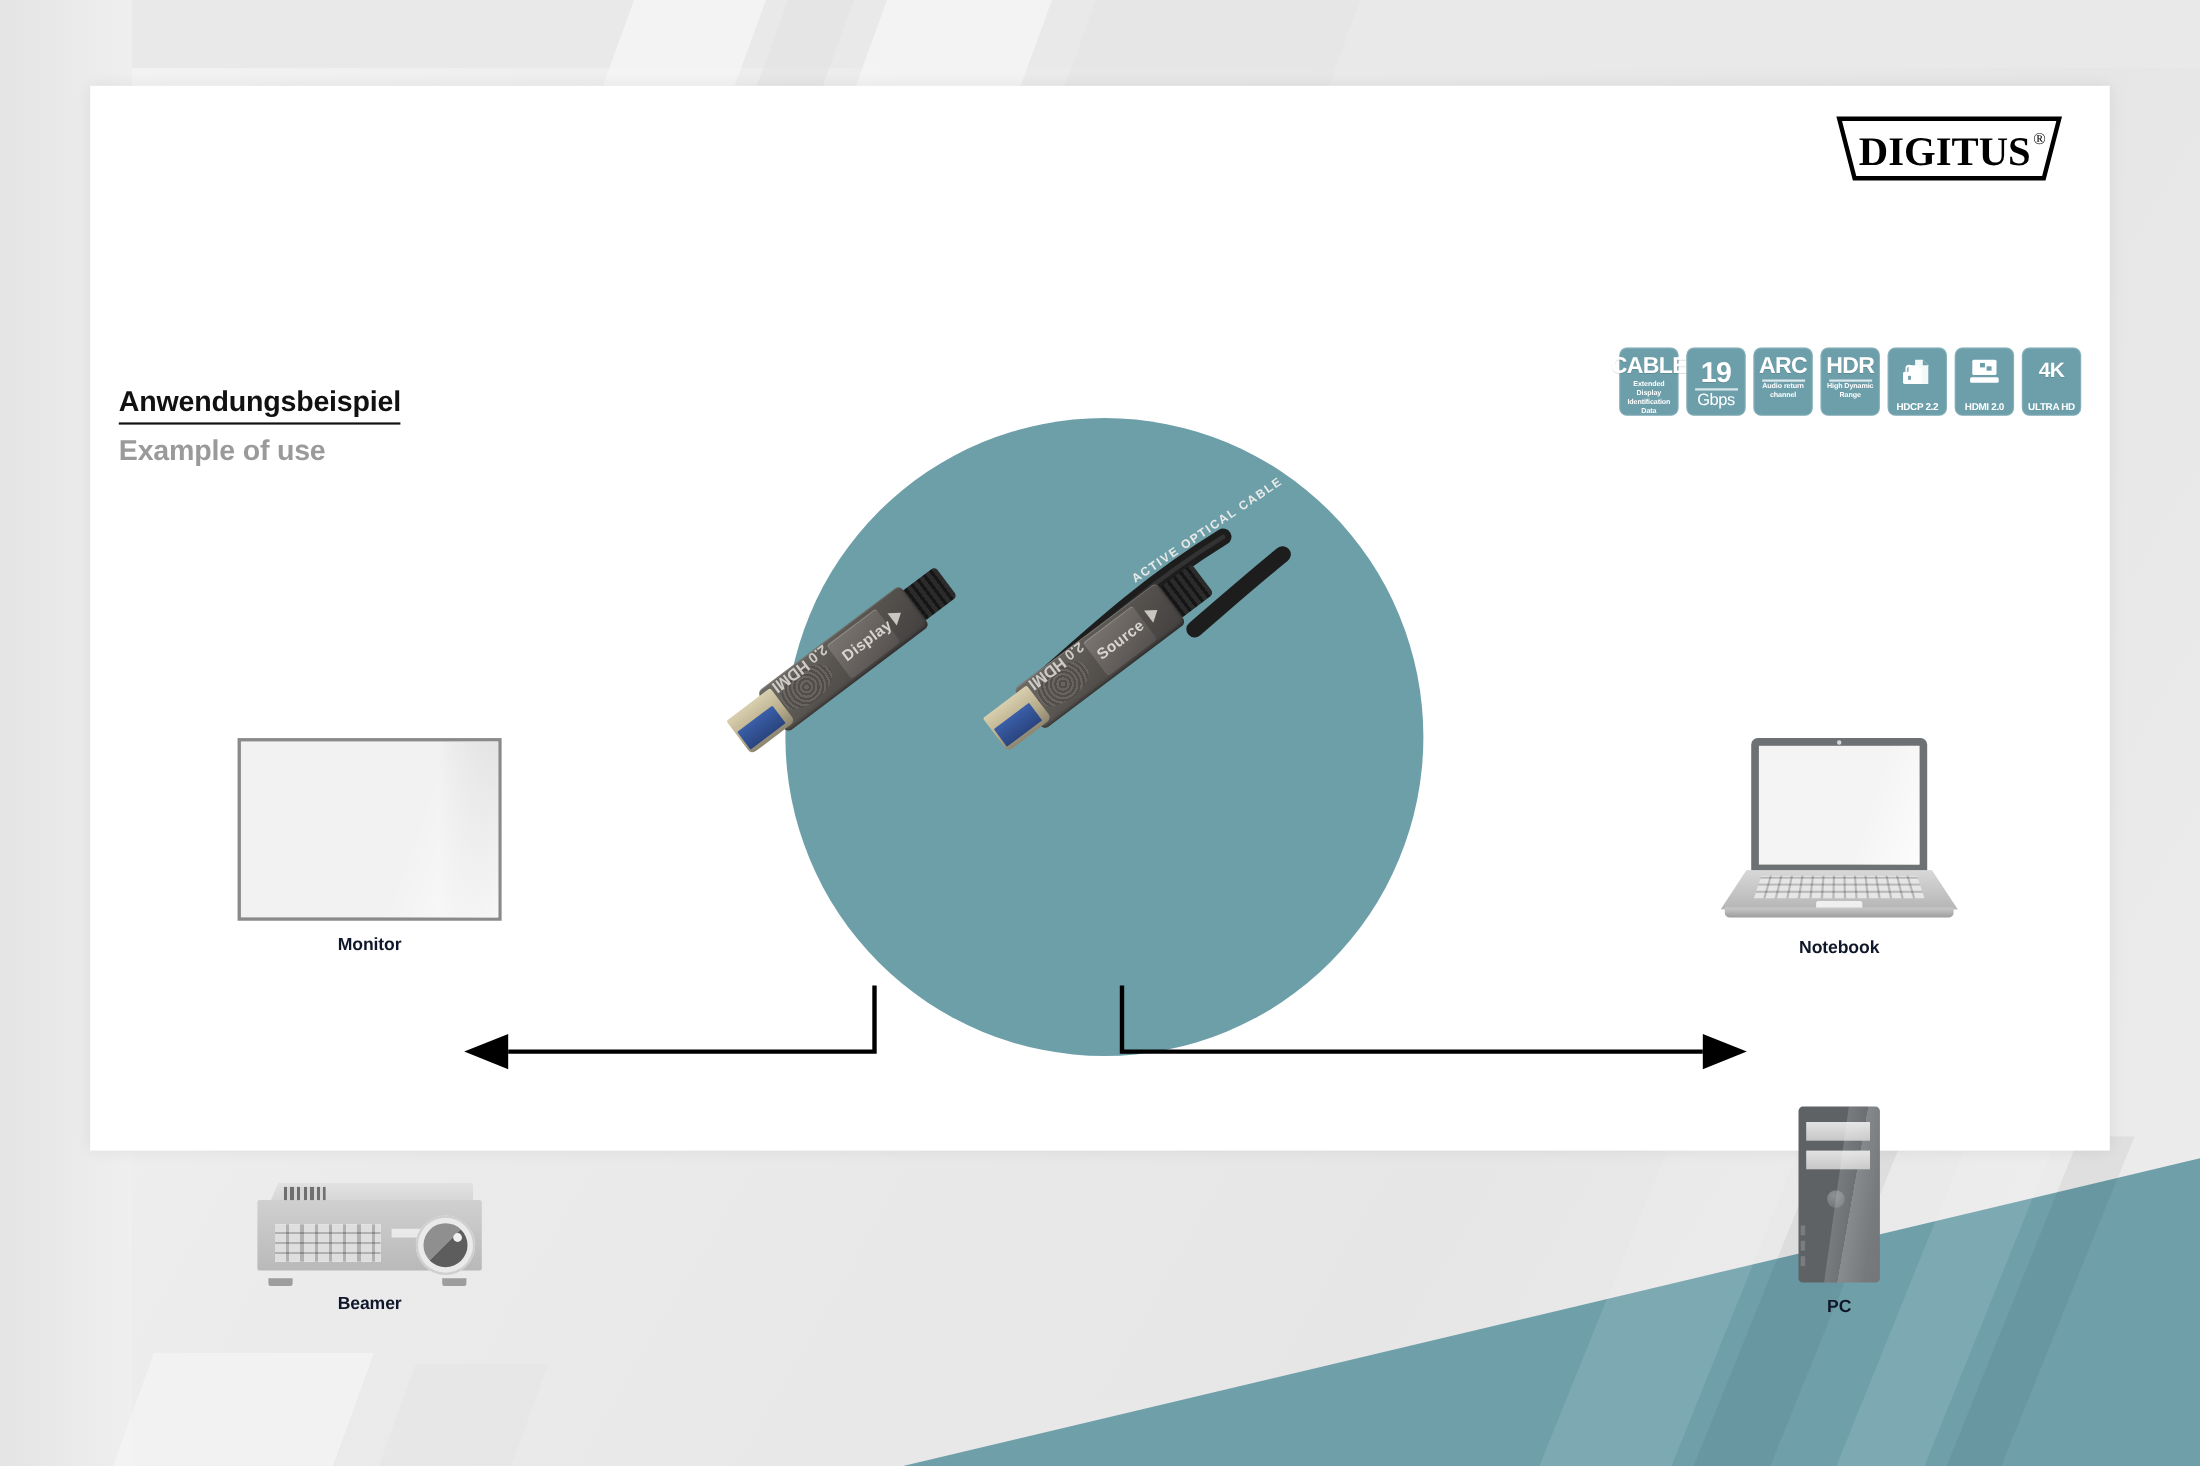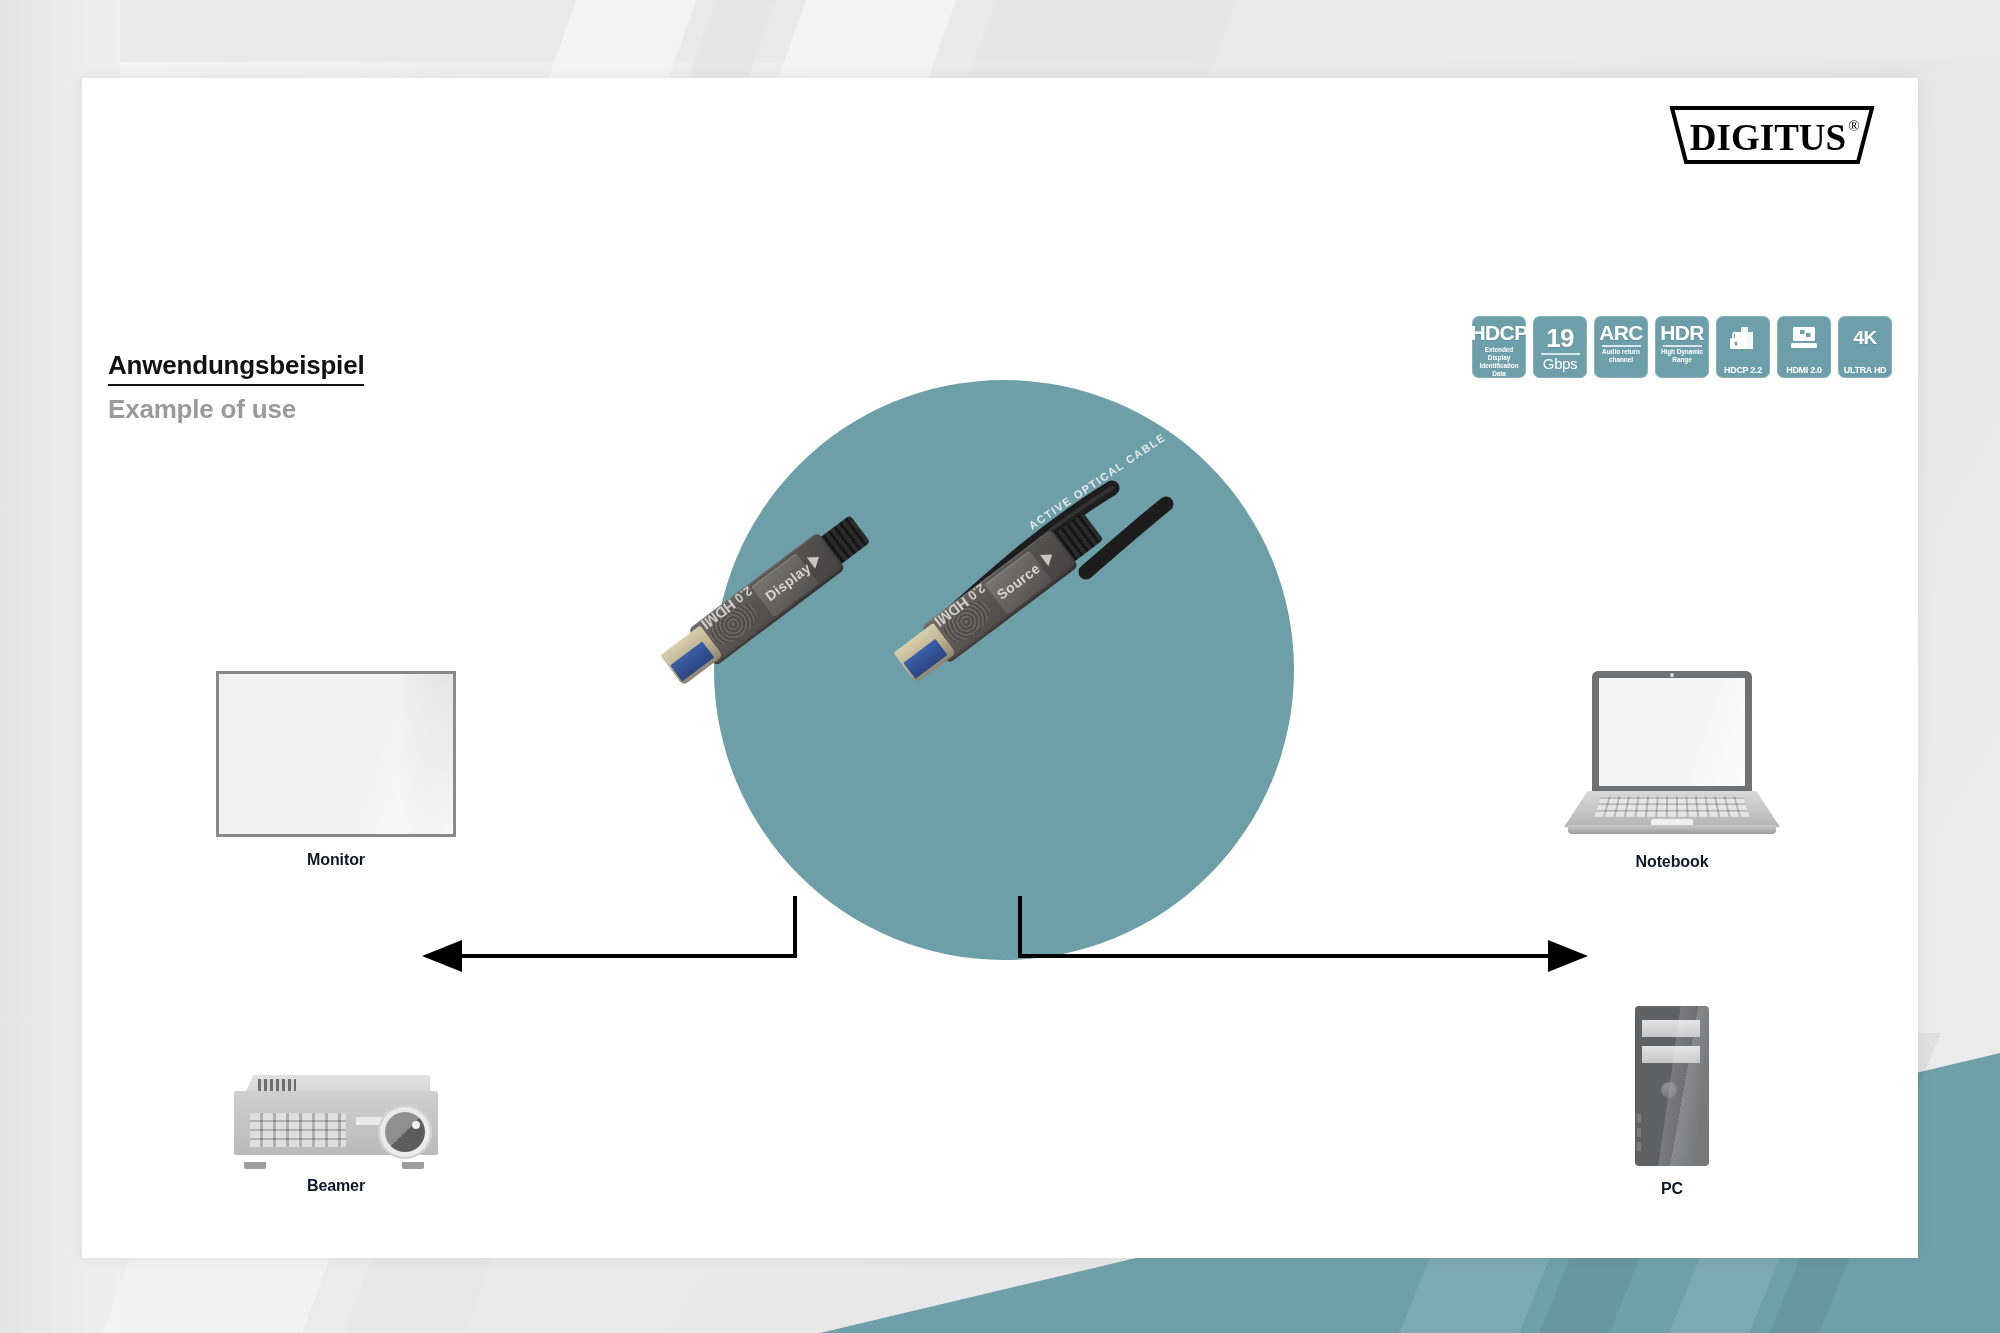--- a/index.html
+++ b/index.html
@@ -23,21 +23,21 @@
   .wedge{position:absolute;right:0;bottom:0;width:1200px;height:300px;overflow:hidden;}
   .wedge .tri{position:absolute;right:0;bottom:0;width:0;height:0;
     border-left:1180px solid transparent;border-bottom:280px solid #6fa0aa;}
   .wedge .band{position:absolute;bottom:0;width:120px;height:300px;
     background:rgba(255,255,255,.10);transform:skewX(-22deg);}
   .wedge .band2{position:absolute;bottom:0;width:70px;height:300px;
     background:rgba(0,0,0,.05);transform:skewX(-22deg);}
   .wedge .grayfill{position:absolute;left:0;bottom:0;width:340px;height:60px;background:#e8e8e8;}
 
   
-  #card{position:absolute;left:82px;top:78px;width:1836px;height:1180px;
+  #card{position:absolute;left:82px;top:78px;width:1836px;height:968px;
     background:#ffffff;box-shadow:0 0 14px rgba(0,0,0,.07);}
 
   
   #logo{position:absolute;right:42px;top:26px;width:208px;height:62px;}
   #logo svg{display:block;}
 
   
   #titlerow{position:absolute;left:26px;top:166px;right:26px;}
   #titlerow .line{display:flex;align-items:baseline;gap:0;padding-bottom:10px;}
   .art{color:#5e95a0;font-weight:bold;font-size:33px;letter-spacing:-.3px;
@@ -209,21 +209,21 @@
 
 
   <div id="heads">
     <div><span class="de">Anwendungsbeispiel</span></div>
     <div class="en">Example of use</div>
   </div>
 
   <div id="badges">
 
     <div class="badge">
-      <div class="big">HDCP</div>
+      <div class="big">CABLE</div>
       <div class="rule"></div>
       <div class="sub">Extended Display Identification Data</div>
     </div>
 
     <div class="badge">
       <div class="big" style="font-size:26px;margin-top:6px;">19</div>
       <div class="rule"></div>
       <div class="sub lg">Gbps</div>
     </div>
 

